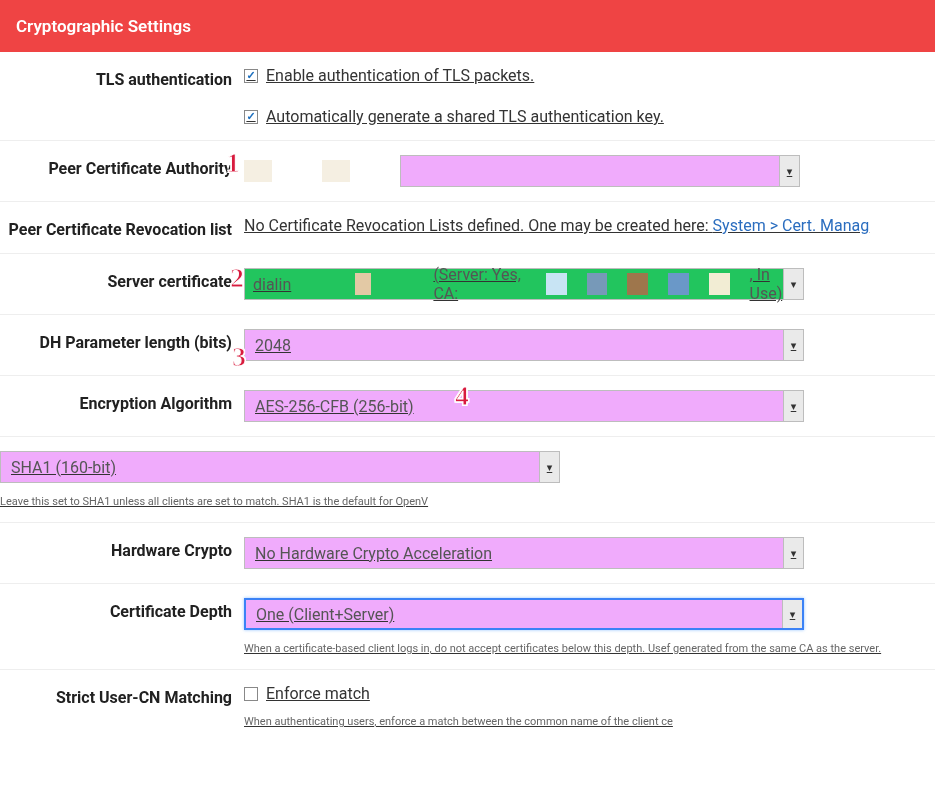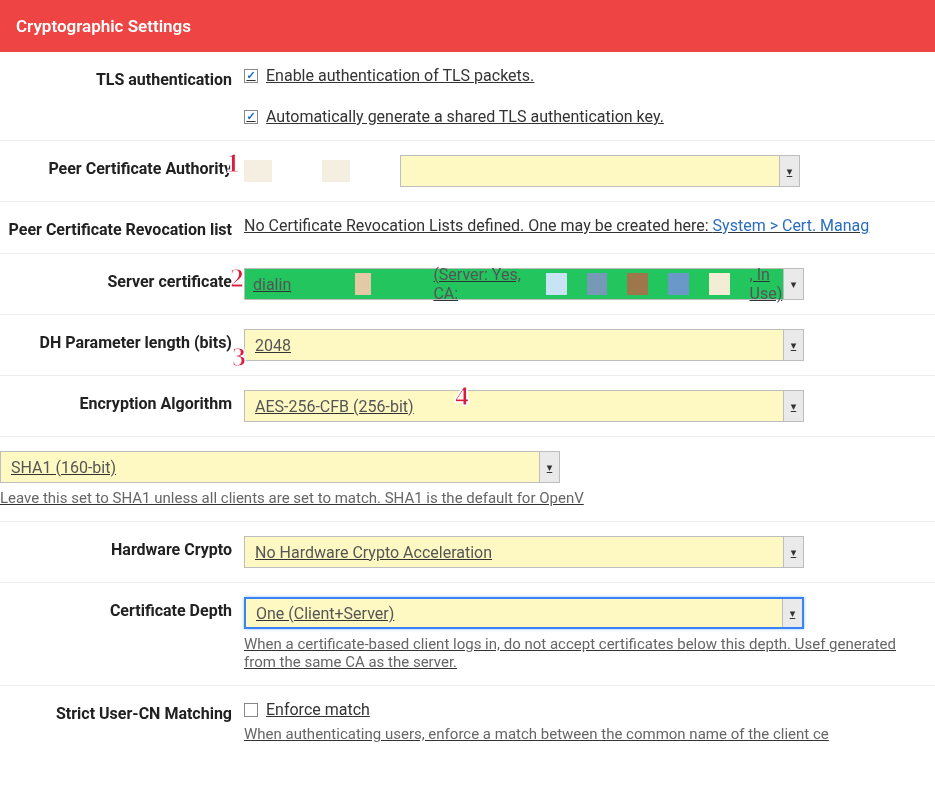--- a/index.html
+++ b/index.html
@@ -47,21 +47,21 @@
     border: 1px solid #888;
     display: inline-flex; align-items: center; justify-content: center;
     background: #fff;
     font-size: 11px; color: #333;
     cursor: pointer;
   }
   .checkbox.checked::after { content: "✓"; color:#1e70bf; font-weight:bold; }
   .select {
     display: flex; align-items: center;
     border: 1px solid #bdbdbd;
-    background: #fef9c3;
+    background: #f0abfc;
     height: 32px;
     min-width: 200px;
     position: relative;
   }
   .select .sel-text {
     flex: 1;
     padding: 4px 10px;
     color: #555;
   }
   .select .sel-btn {
@@ -71,21 +71,22 @@
     display: flex; align-items: center; justify-content: center;
   }
   .select .sel-btn::after { content: "▾"; font-size: 11px; color:#333; }
   .select.wide { width: 560px; }
   .select.highlight {
     border: 2px solid #3b82f6;
     box-shadow: 0 0 3px rgba(80,160,255,0.6);
   }
   .help-text {
     color: #666;
-    font-size: 15px;
+    font-size: 11px;
+    margin-top: 6px;
   }
   a.link { color: #2a6dbf; text-decoration: none; }
   .annotation {
     position: absolute;
     font-family: "Comic Sans MS", "Chalkboard", cursive;
     font-weight: 900;
     font-size: 28px;
     color: #d81b3e;
     -webkit-text-stroke: 1px #fff;
     text-shadow: 1px 1px 0 #fff, -1px -1px 0 #fff, 1px -1px 0 #fff, -1px 1px 0 #fff;

